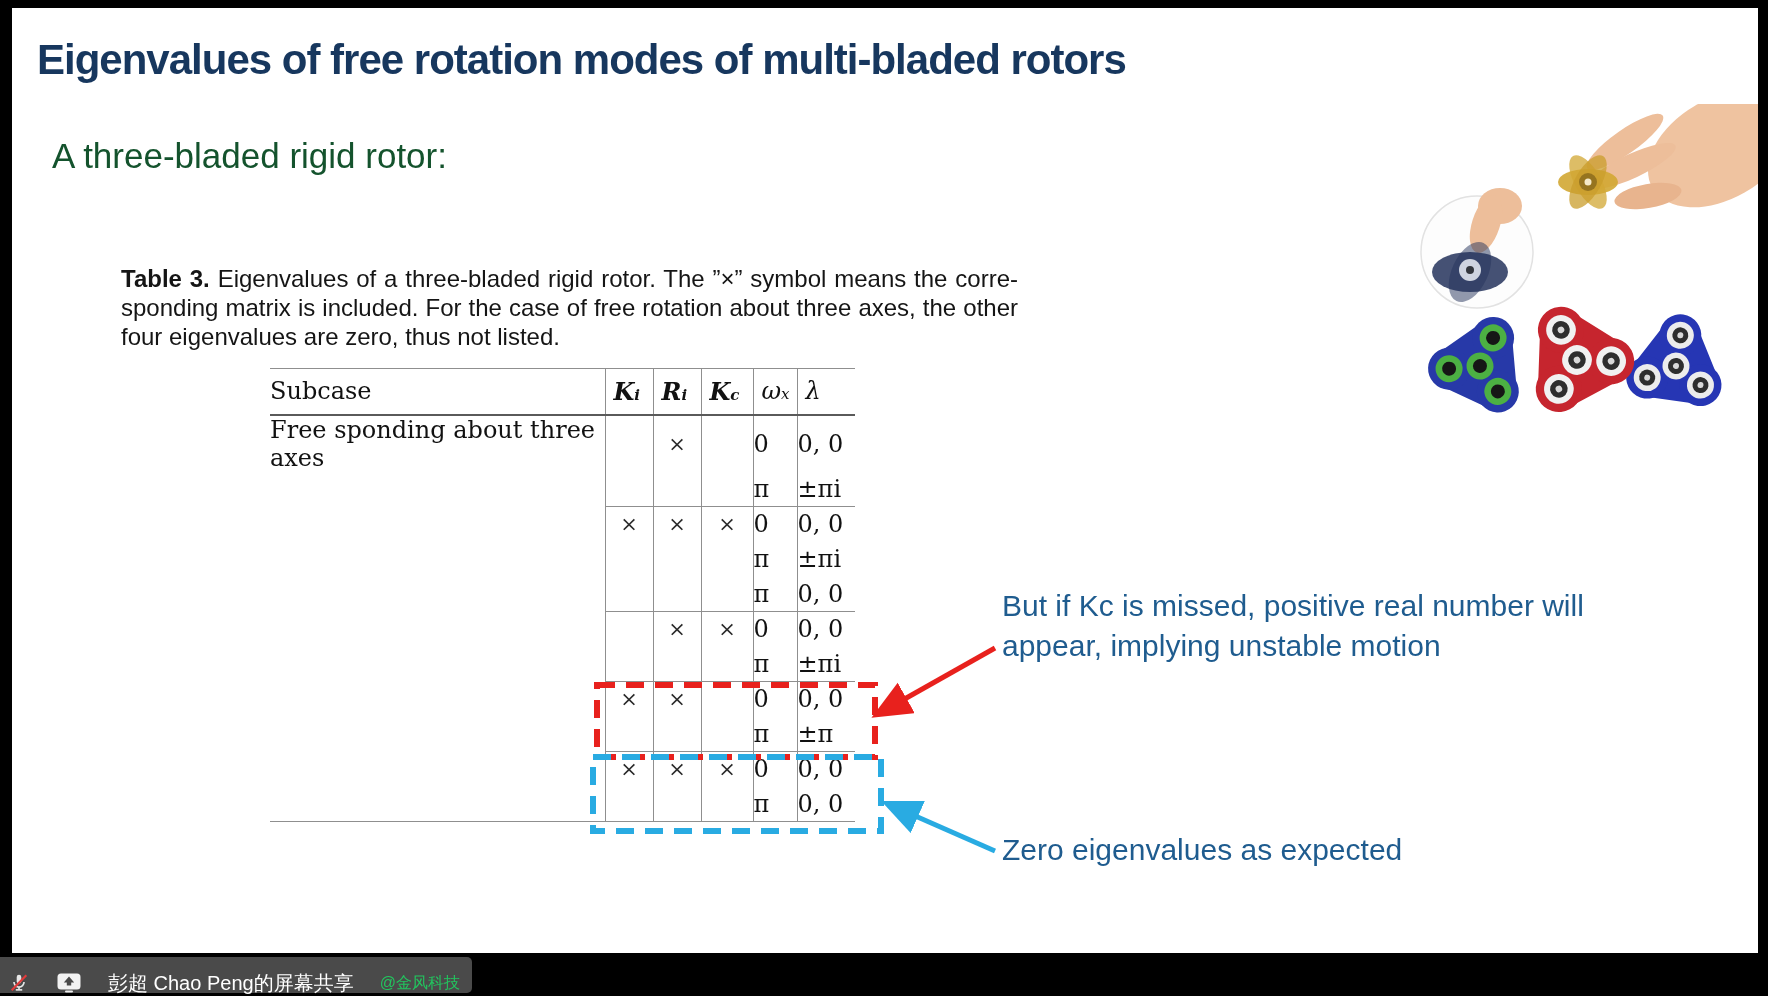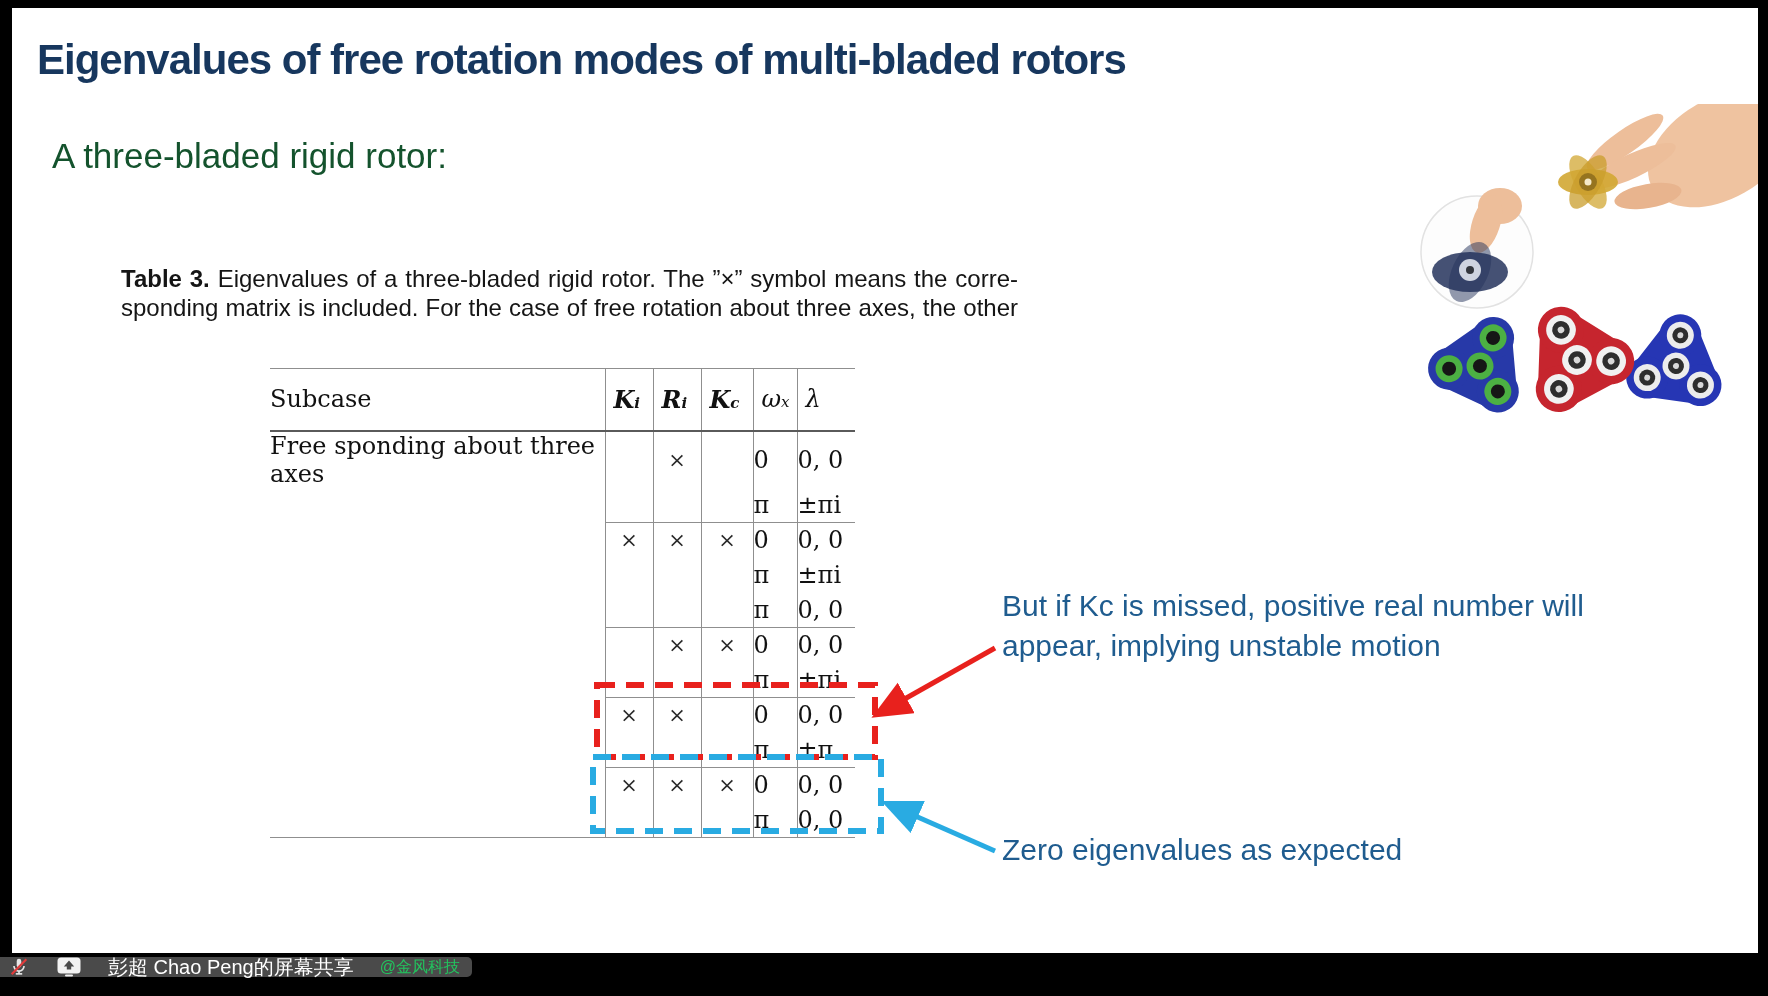--- a/index.html
+++ b/index.html
@@ -14,21 +14,21 @@
   .caption{position:absolute;left:101px;top:256px;width:897px;font-family:Liberation Sans, sans-serif;
            font-size:24px;color:#151515;margin-left:8px;}
   .cap-line{line-height:29px;}
   .cap-line.just{text-align:justify;text-align-last:justify;}
   .cap-b{font-weight:bold;}
 
   table.eig{position:absolute;left:258px;top:360px;border-collapse:collapse;table-layout:fixed;
             font-family:"DejaVu Serif",serif;font-size:24px;color:#111;}
   .eig col.c0{width:335px}.eig col.c1{width:48px}.eig col.c2{width:48px}
   .eig col.c3{width:52px}.eig col.c4{width:44px}.eig col.c5{width:58px}
-  .eig thead tr{height:62px;}
+  .eig thead tr{height:46px;}
   .eig tbody tr{height:35px;}
   .eig th{font-weight:normal;text-align:left;vertical-align:middle;
           border-top:1.5px solid #8f8f8f;border-bottom:2.5px solid #5a5a5a;}
   .eig td,.eig th{padding:0;}
   .vline{border-left:1px solid #8f8f8f;}
   .scell{text-align:left;padding-left:6px;}
   .xcell{text-align:center;font-size:21px;color:#2a2a2a;}
   .wcell{text-align:left;padding-left:13px;}
   .lcell{text-align:left;padding-left:11px;}
   tr.sep-full td{border-top:1px solid #8f8f8f;}
@@ -44,36 +44,37 @@
 
   .note{position:absolute;font-size:30px;color:#1F5C8F;white-space:nowrap;line-height:40px;}
   #note-unstable{left:990px;top:578px;}
   #note-zero{left:990px;top:822px;}
 
   .photos{position:absolute;left:1408px;top:96px;}
 
   .bottom-strip{position:absolute;left:0;top:953px;width:1768px;height:43px;background:#000;}
   .share-pill{position:absolute;left:0;top:957px;height:20px;background:#4A4A4A;
               border-radius:0 5px 5px 0;display:flex;align-items:center;gap:26px;
-              padding:0 12px 0 8px;z-index:10;}
+              padding:16px 12px 0 8px;z-index:10;}
   .share-text{font-size:20px;color:#FFFFFF;white-space:nowrap;}
   .share-mention{font-size:16px;color:#22c55e;white-space:nowrap;}
 </style>
 </head>
 <body>
 
 <div class="screen">
   <div class="slide">
 
     <div class="title">Eigenvalues of free rotation modes of multi-bladed rotors</div>
     <div class="subtitle">A three-bladed rigid rotor:</div>
 
     <div class="caption">
       <div class="cap-line just"><span class="cap-b">Table 3.</span><span> Eigenvalues of a three-bladed rigid rotor. The ”×” symbol means the corre-</span></div>
       <div class="cap-line just">sponding matrix is included. For the case of free rotation about three axes, the other</div>
+      <div class="cap-line">four eigenvalues are zero, thus not listed.</div>
     </div>
 
     <table class="eig">
       <colgroup>
           <col class="c0">
           <col class="c1">
           <col class="c2">
           <col class="c3">
           <col class="c4">
           <col class="c5">

